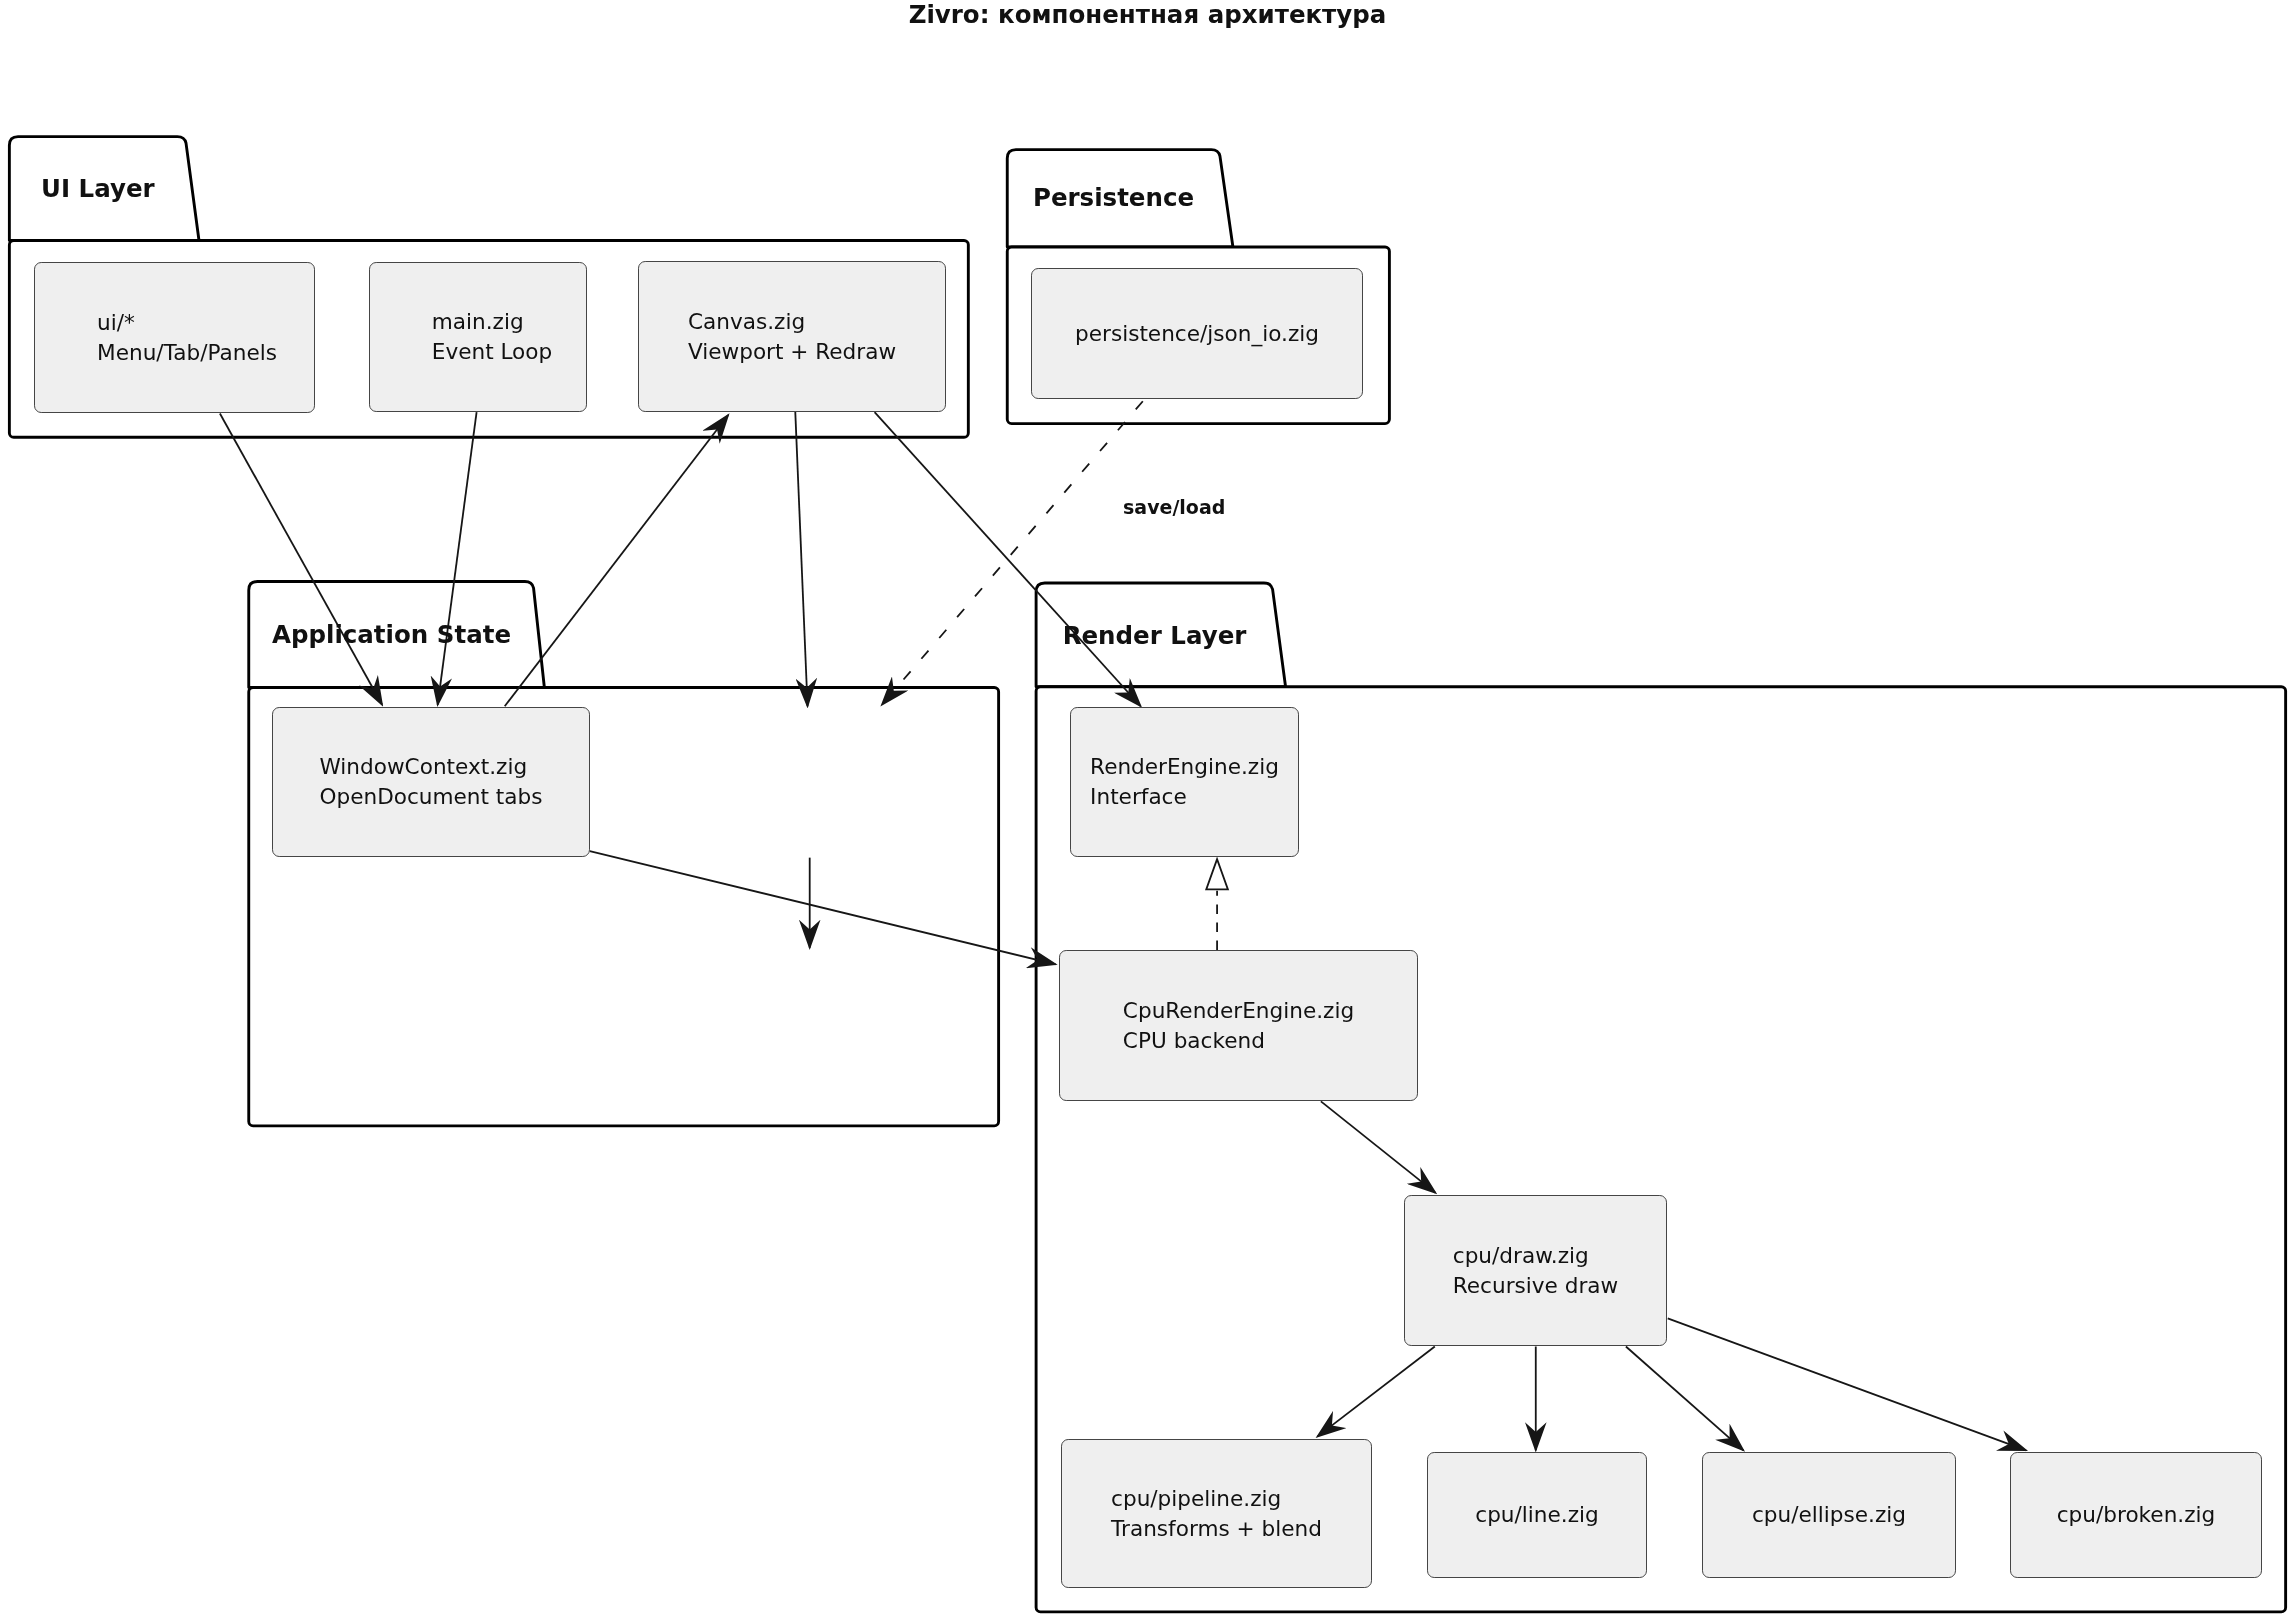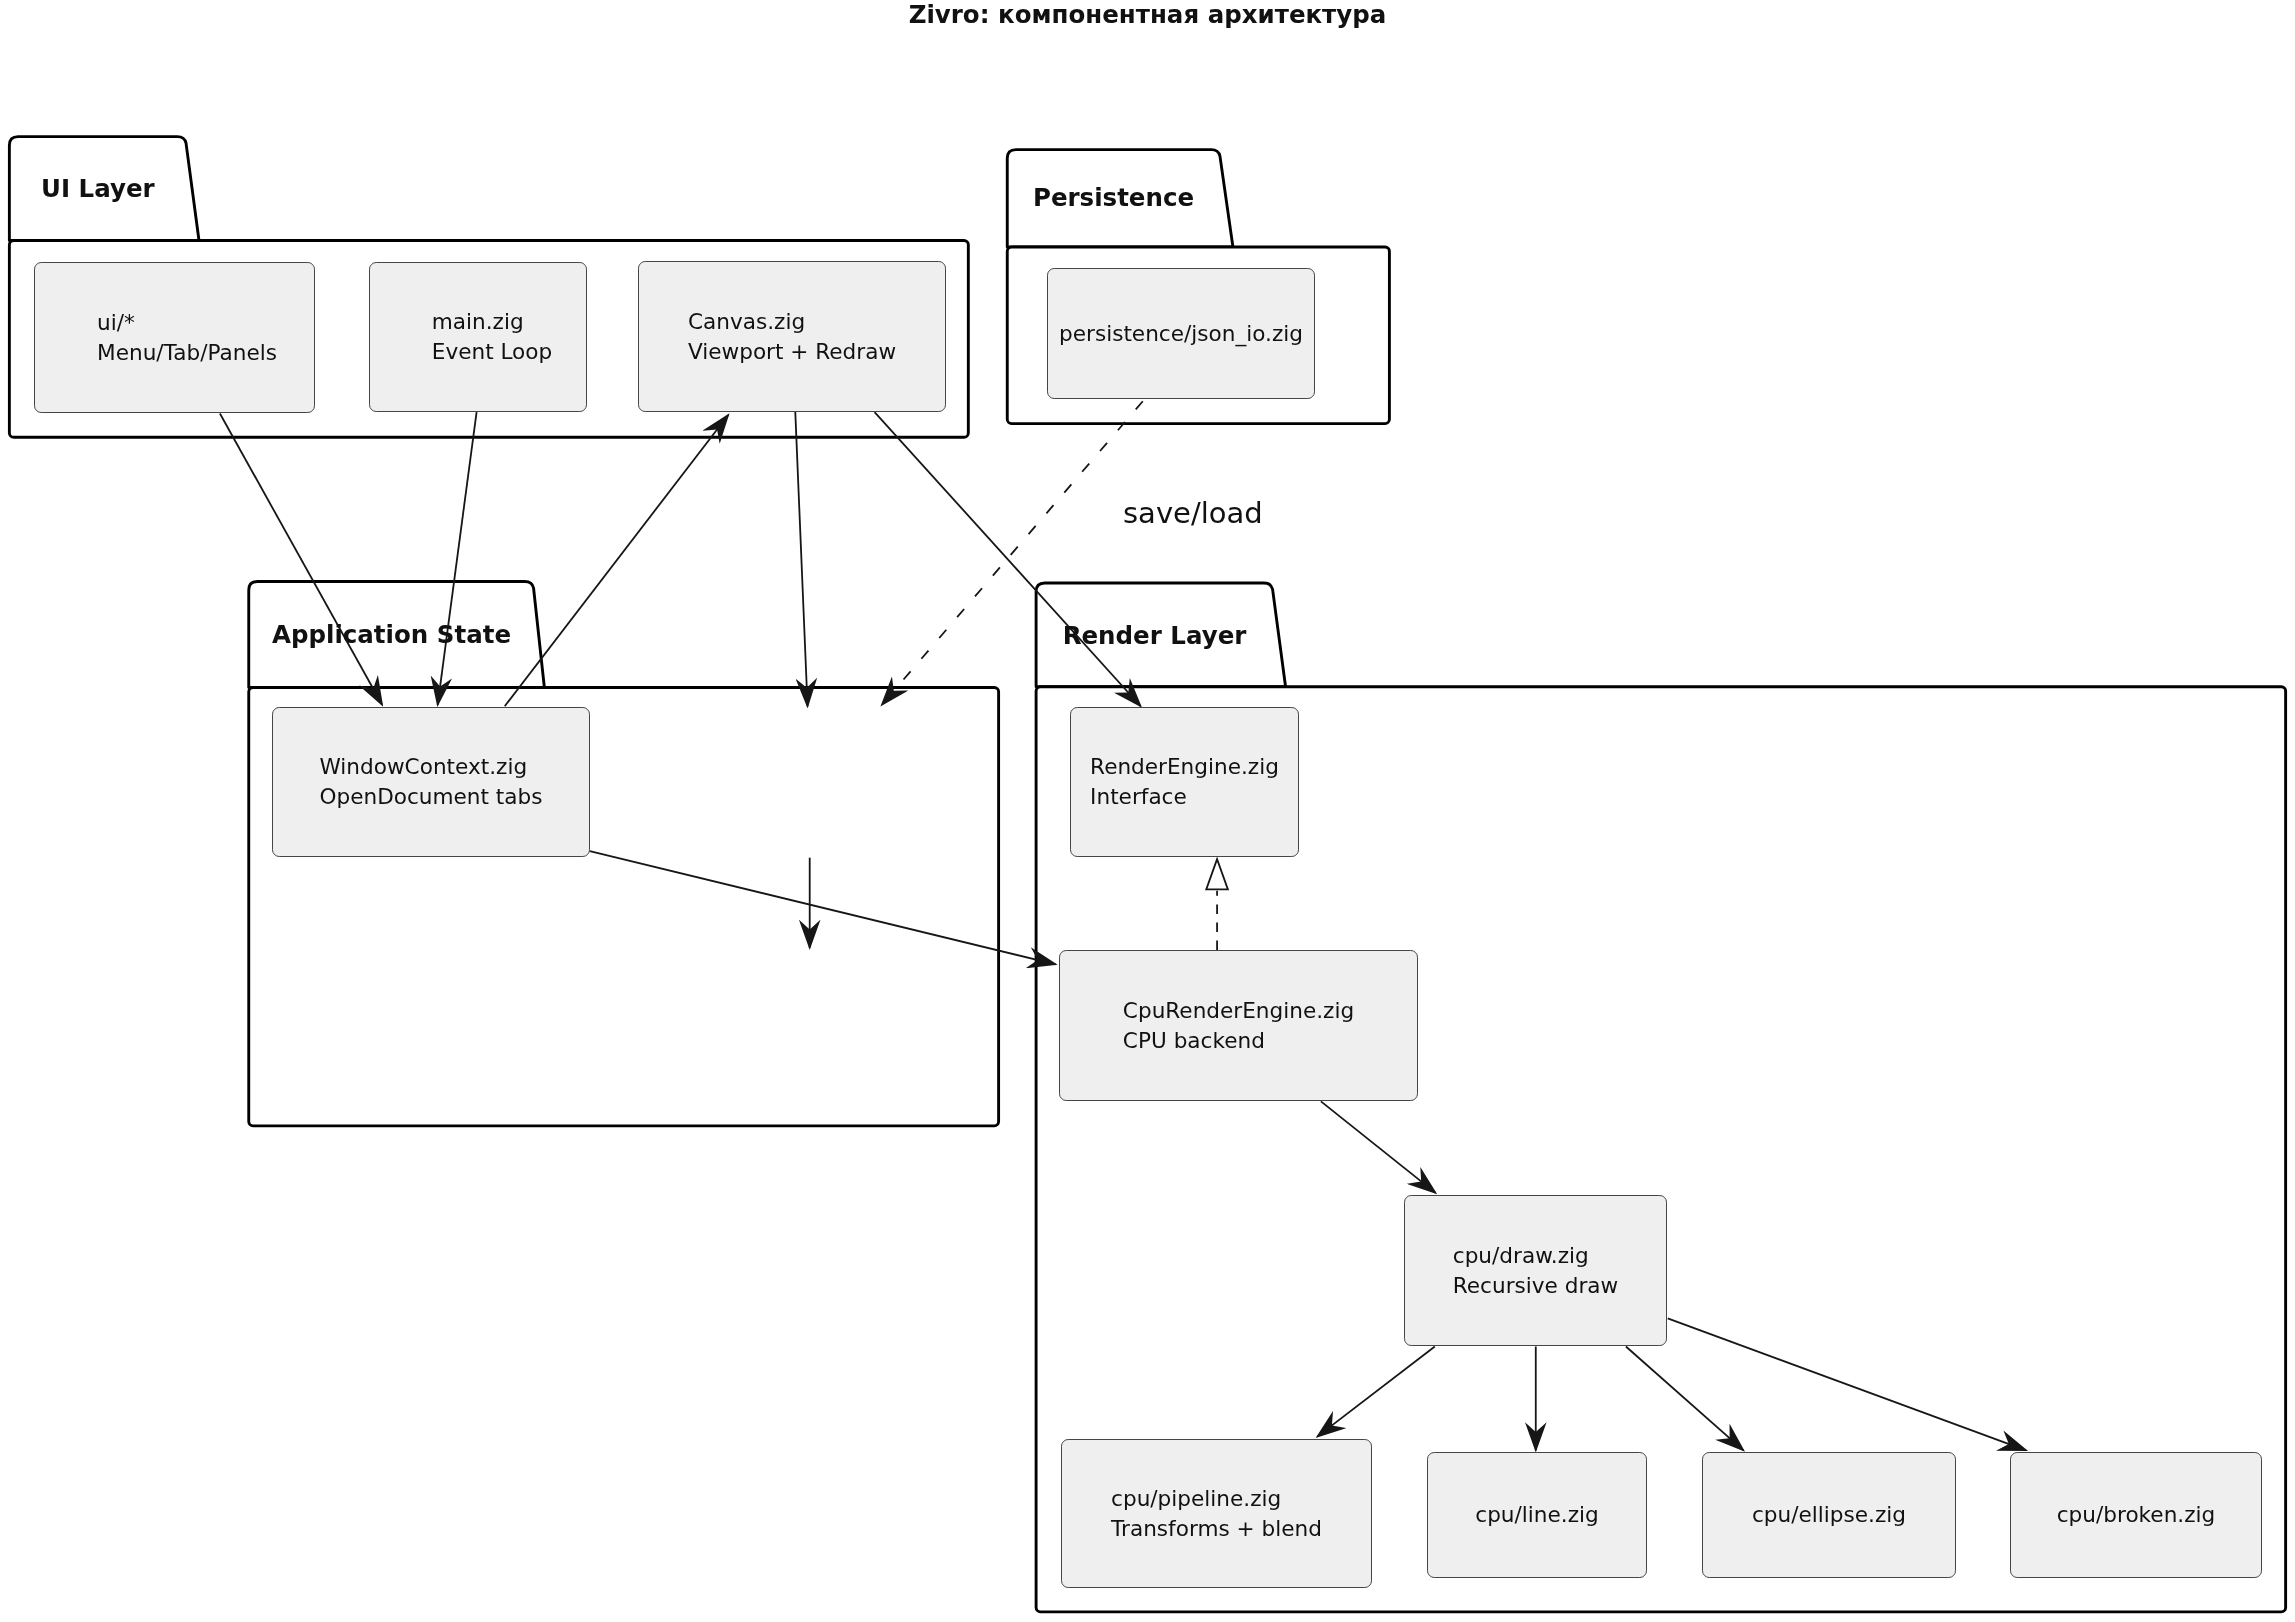--- a/index.html
+++ b/index.html
@@ -29,21 +29,21 @@
   }
   .node {
     position: absolute; box-sizing: border-box;
     background: #efefef; border: 1.4px solid #454545; border-radius: 7.2px;
     display: flex; align-items: center; justify-content: center;
   }
   .node-label {
     white-space: pre-line; text-align: left;
     font-size: 21.6px; line-height: 30px;
   }
-  .edge-label { position: absolute; font-size: 29px; white-space: nowrap; }
+  .edge-label { position: absolute; font-size: 19px; white-space: nowrap; font-weight: bold; }
 </style>
 </head>
 <body>
 
 <div id="diagram">
 
   <svg id="shapes" viewBox="0 0 3183 2250">
     <defs>
       <marker id="arrow" viewBox="0 0 14 10" refX="13" refY="5" markerWidth="42" markerHeight="30" orient="auto" markerUnits="userSpaceOnUse">
         <path d="M0,0 L14,5 L0,10 L4.5,5 Z" fill="#161616"></path>
@@ -100,21 +100,21 @@
 Menu/Tab/Panels</span>
   </div>
   <div class="node" style="left:369px; top:262px; width:218px; height:150px;padding-left:28px;">
     <span class="node-label">main.zig
 Event Loop</span>
   </div>
   <div class="node" style="left:638px; top:261px; width:308px; height:151px;">
     <span class="node-label">Canvas.zig
 Viewport + Redraw</span>
   </div>
-  <div class="node" style="left:1031px; top:268px; width:268px; height:131px;margin-left:16px;">
+  <div class="node" style="left:1031px; top:268px; width:332px; height:131px;">
     <span class="node-label">persistence/json_io.zig</span>
   </div>
   <div class="node" style="left:272px; top:707px; width:318px; height:150px;">
     <span class="node-label">WindowContext.zig
 OpenDocument tabs</span>
   </div>
   <div class="node" style="left:1070px; top:707px; width:229px; height:150px;">
     <span class="node-label">RenderEngine.zig
 Interface</span>
   </div>

